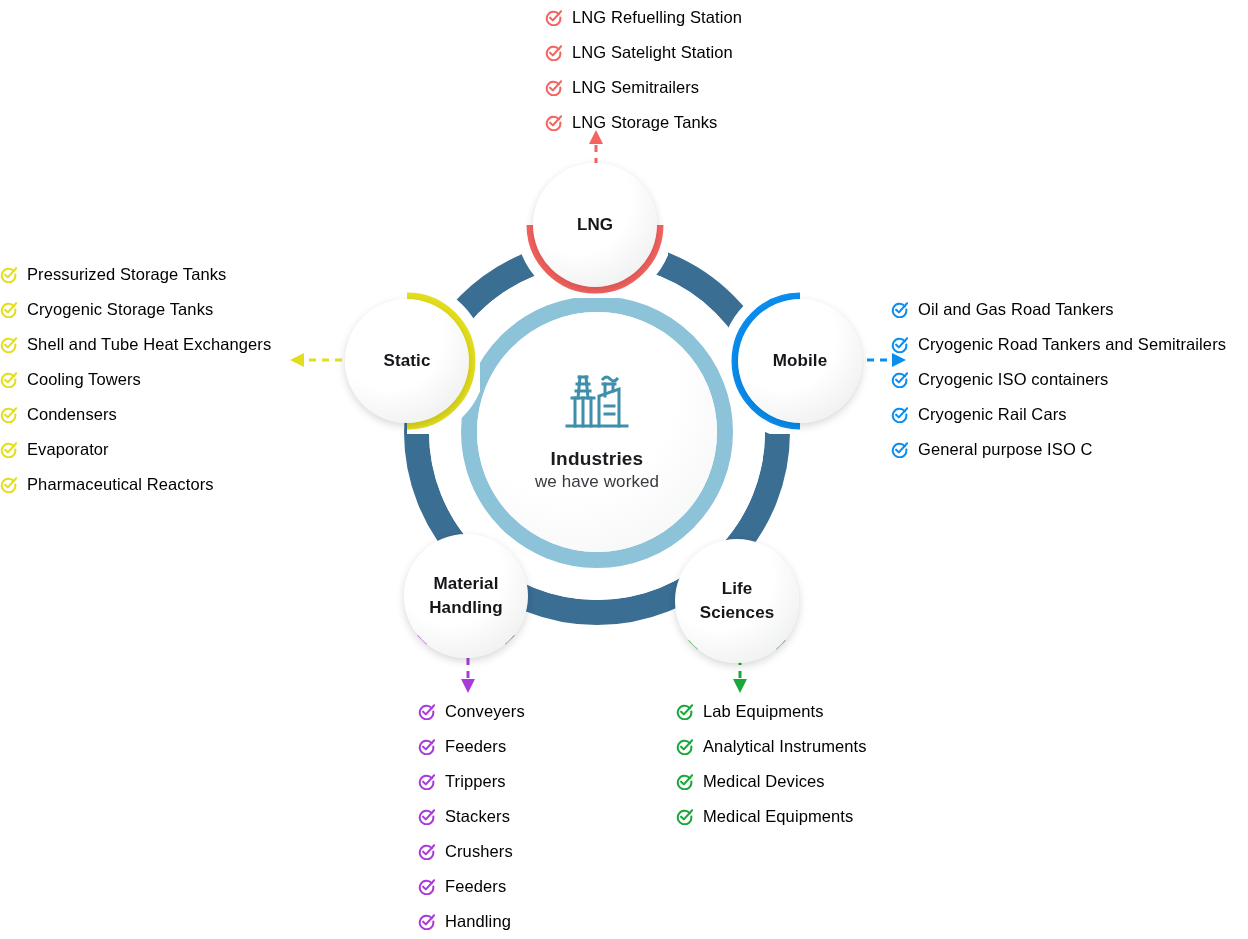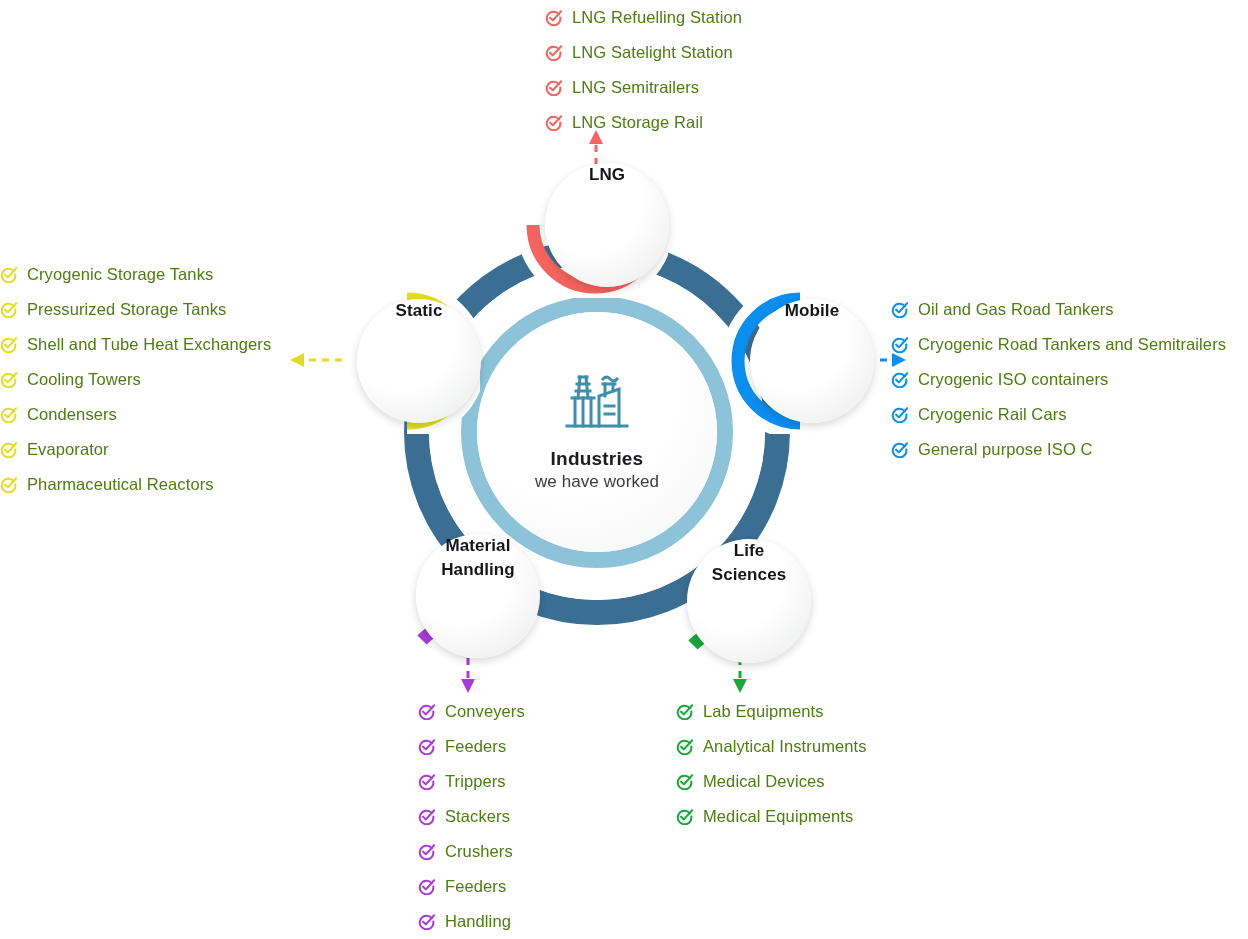--- a/index.html
+++ b/index.html
@@ -30,21 +30,21 @@
   }
   .list-item .chk {
     flex: 0 0 auto;
     width: 17px;
     height: 17px;
     margin-right: 10px;
     display: block;
   }
   .list-item .txt {
     font-size: 16.5px;
-    color: #4d7c0f;
+    color: #000000;
     letter-spacing: 0.1px;
     line-height: 1;
   }
 
   
   #hub {
     position: absolute;
     left: 404px;
     top: 239px;
     width: 386px;
@@ -115,29 +115,29 @@
   }
   .node .arc {
     position: absolute;
     left: -11px;
     top: -11px;
     width: 146px;
     height: 146px;
   }
   .node .bubble {
     position: absolute;
-    left: 12px;
+    left: 0;
     top: 0;
     width: 124px;
     height: 124px;
     border-radius: 50%;
     background: radial-gradient(circle at 36% 30%, #ffffff 45%, #e8e9ea 100%);
     box-shadow: 0 3px 9px rgba(0,0,0,0.16);
     display: flex;
-    align-items: flex-start;
+    align-items: center;
     justify-content: center;
     text-align: center;
   }
   .node .label {
     font-size: 17px;
     font-weight: bold;
     color: #16161a;
     line-height: 1.42;
     letter-spacing: 0.1px;
   }
@@ -178,38 +178,38 @@
           <path d="M16.3 6.2 A8 8 0 1 0 18 10" fill="none" stroke="#f4635f" stroke-width="2.4" stroke-linecap="round"></path>
           <path d="M6 10.2 L9.2 13.4 L19 2.6" fill="none" stroke="#f4635f" stroke-width="2.4" stroke-linecap="round" stroke-linejoin="round"></path>
         </svg>
         <span class="txt">LNG Semitrailers</span>
       </div>
       <div class="list-item">
         <svg viewBox="0 0 20 20" class="chk">
           <path d="M16.3 6.2 A8 8 0 1 0 18 10" fill="none" stroke="#f4635f" stroke-width="2.4" stroke-linecap="round"></path>
           <path d="M6 10.2 L9.2 13.4 L19 2.6" fill="none" stroke="#f4635f" stroke-width="2.4" stroke-linecap="round" stroke-linejoin="round"></path>
         </svg>
-        <span class="txt">LNG Storage Rail</span>
+        <span class="txt">LNG Storage Tanks</span>
       </div>
     </div>
 
   <div class="list-block" id="list-static" style="left:0px; top:257px;">
       <div class="list-item">
         <svg viewBox="0 0 20 20" class="chk">
           <path d="M16.3 6.2 A8 8 0 1 0 18 10" fill="none" stroke="#e3de1d" stroke-width="2.4" stroke-linecap="round"></path>
           <path d="M6 10.2 L9.2 13.4 L19 2.6" fill="none" stroke="#e3de1d" stroke-width="2.4" stroke-linecap="round" stroke-linejoin="round"></path>
         </svg>
+        <span class="txt">Pressurized Storage Tanks</span>
+      </div>
+      <div class="list-item">
+        <svg viewBox="0 0 20 20" class="chk">
+          <path d="M16.3 6.2 A8 8 0 1 0 18 10" fill="none" stroke="#e3de1d" stroke-width="2.4" stroke-linecap="round"></path>
+          <path d="M6 10.2 L9.2 13.4 L19 2.6" fill="none" stroke="#e3de1d" stroke-width="2.4" stroke-linecap="round" stroke-linejoin="round"></path>
+        </svg>
         <span class="txt">Cryogenic Storage Tanks</span>
-      </div>
-      <div class="list-item">
-        <svg viewBox="0 0 20 20" class="chk">
-          <path d="M16.3 6.2 A8 8 0 1 0 18 10" fill="none" stroke="#e3de1d" stroke-width="2.4" stroke-linecap="round"></path>
-          <path d="M6 10.2 L9.2 13.4 L19 2.6" fill="none" stroke="#e3de1d" stroke-width="2.4" stroke-linecap="round" stroke-linejoin="round"></path>
-        </svg>
-        <span class="txt">Pressurized Storage Tanks</span>
       </div>
       <div class="list-item">
         <svg viewBox="0 0 20 20" class="chk">
           <path d="M16.3 6.2 A8 8 0 1 0 18 10" fill="none" stroke="#e3de1d" stroke-width="2.4" stroke-linecap="round"></path>
           <path d="M6 10.2 L9.2 13.4 L19 2.6" fill="none" stroke="#e3de1d" stroke-width="2.4" stroke-linecap="round" stroke-linejoin="round"></path>
         </svg>
         <span class="txt">Shell and Tube Heat Exchangers</span>
       </div>
       <div class="list-item">
         <svg viewBox="0 0 20 20" class="chk">

